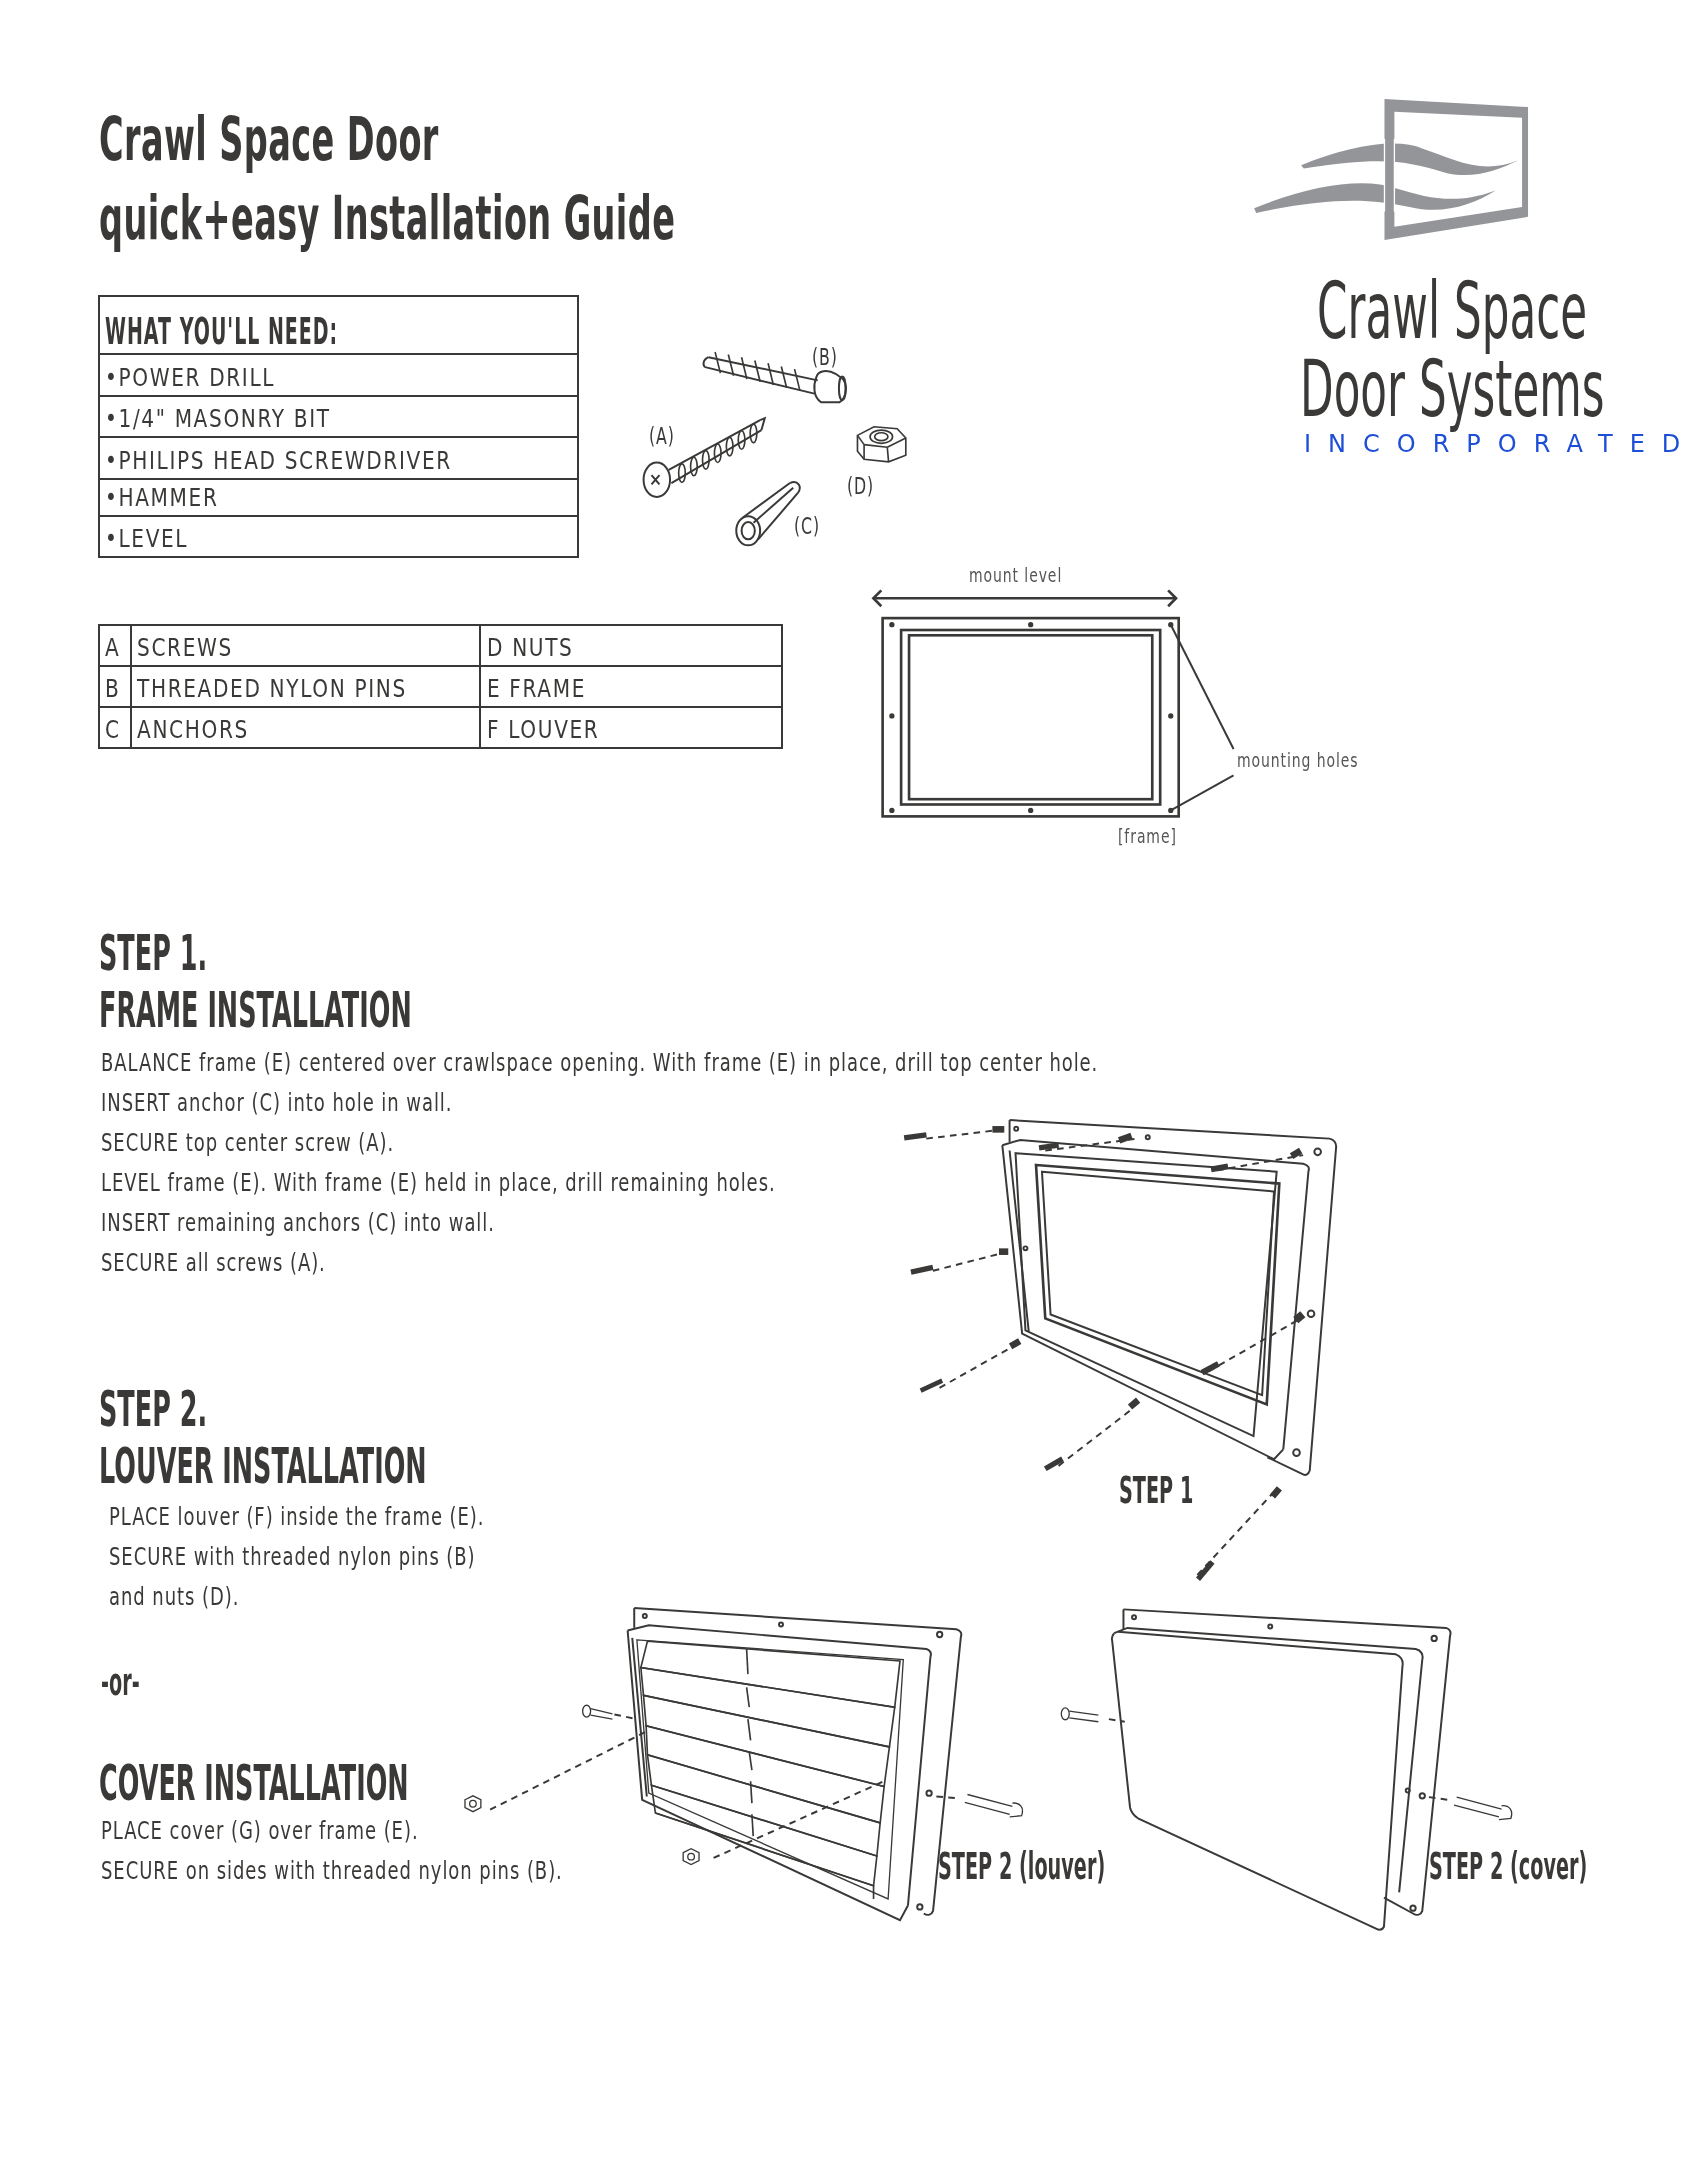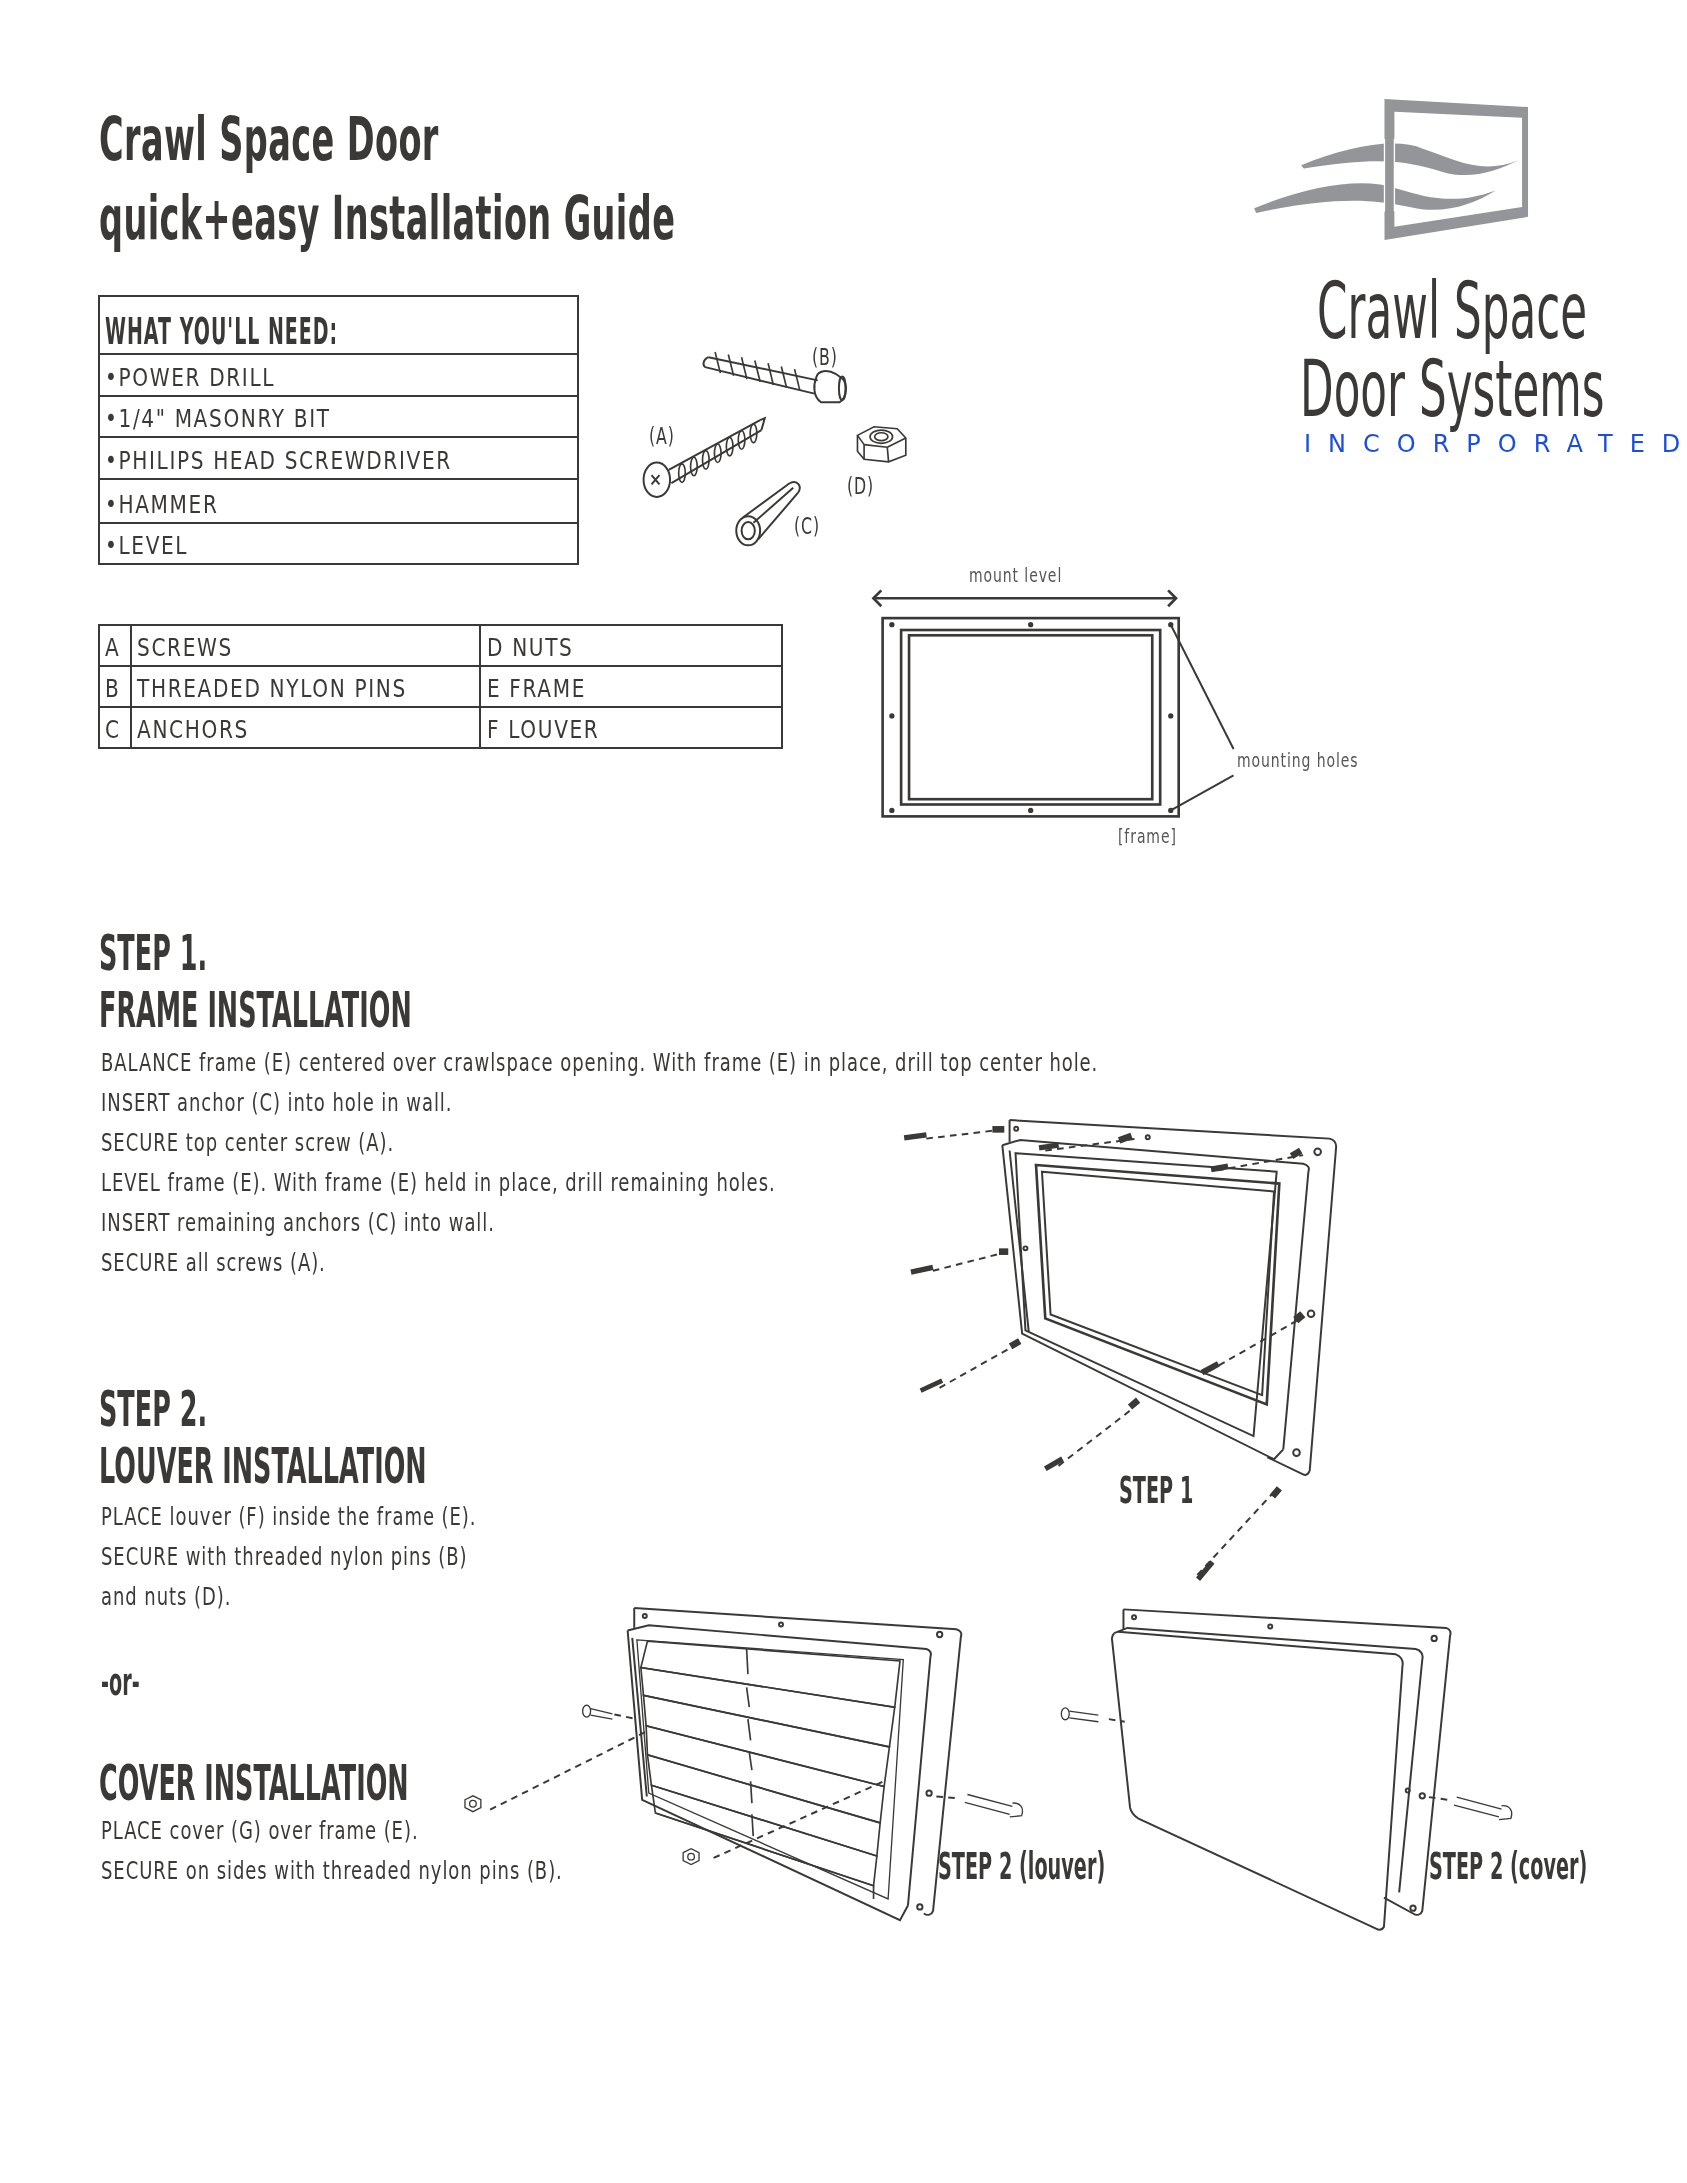--- a/index.html
+++ b/index.html
@@ -62,21 +62,21 @@
       </tr>
   <tr style="height:42px;">
         <td><span class="cell-text">•POWER DRILL</span></td>
       </tr>
   <tr style="height:41px;">
         <td><span class="cell-text">•1/4" MASONRY BIT</span></td>
       </tr>
   <tr style="height:42px;">
         <td><span class="cell-text">•PHILIPS HEAD SCREWDRIVER</span></td>
       </tr>
-  <tr style="height:44px;">
+  <tr style="height:37px;">
         <td><span class="cell-text">•HAMMER</span></td>
       </tr>
   <tr style="height:41px;">
         <td><span class="cell-text">•LEVEL</span></td>
       </tr>
 </tbody>
   </table>
 
 <div class="abs" style="left:629px; top:324px; width:298px; height:232px;">
   <svg width="298" height="232" style="left:0;top:0;" viewBox="0 0 450 350">
@@ -252,21 +252,21 @@
       <rect x="590" y="608" width="16" height="10" transform="rotate(-50 590 608)"></rect>
     </g>
   </svg>
   <div class="abs step-label" style="left:239px; top:377px;">STEP 1</div>
 </div>
 
 <div class="abs" style="left:99px; top:1381px;">
   <div class="heading">STEP 2.</div>
   <div class="heading">LOUVER INSTALLATION</div>
 </div>
-<div class="abs" style="left:101px; top:1497px;">
+<div class="abs" style="left:109px; top:1497px;">
   <div class="body-line"><b>PLACE</b><span> louver (F) inside the frame (E).</span></div>
   <div class="body-line"><b>SECURE</b><span> with threaded nylon pins (B)</span></div>
   <div class="body-line"><b></b><span>and nuts (D).</span></div>
 </div>
 <div class="abs heading" style="left:101px; top:1654px; font-size:37px; text-transform:none;">-or-</div>
 <div class="abs heading" style="left:99px; top:1755px;">COVER INSTALLATION</div>
 <div class="abs" style="left:101px; top:1811px;">
   <div class="body-line"><b>PLACE</b><span> cover (G) over frame (E).</span></div>
   <div class="body-line"><b>SECURE</b><span> on sides with threaded nylon pins (B).</span></div>
 </div>

